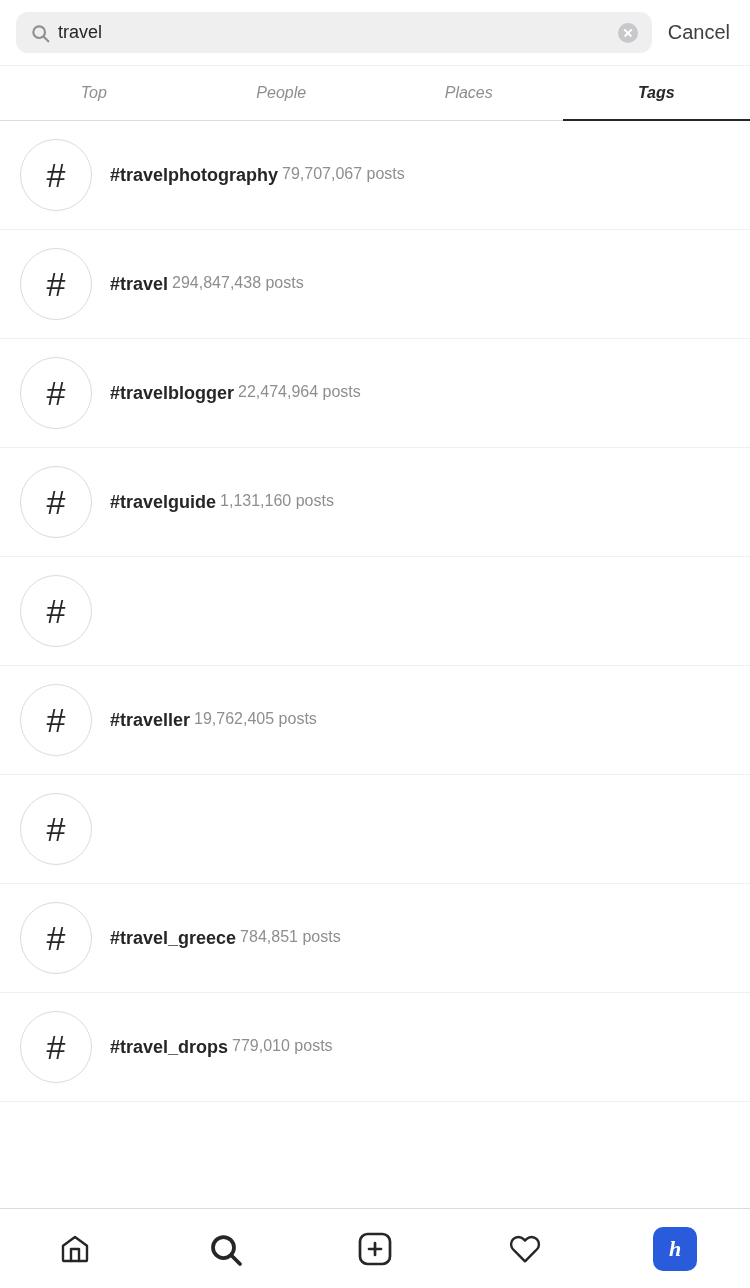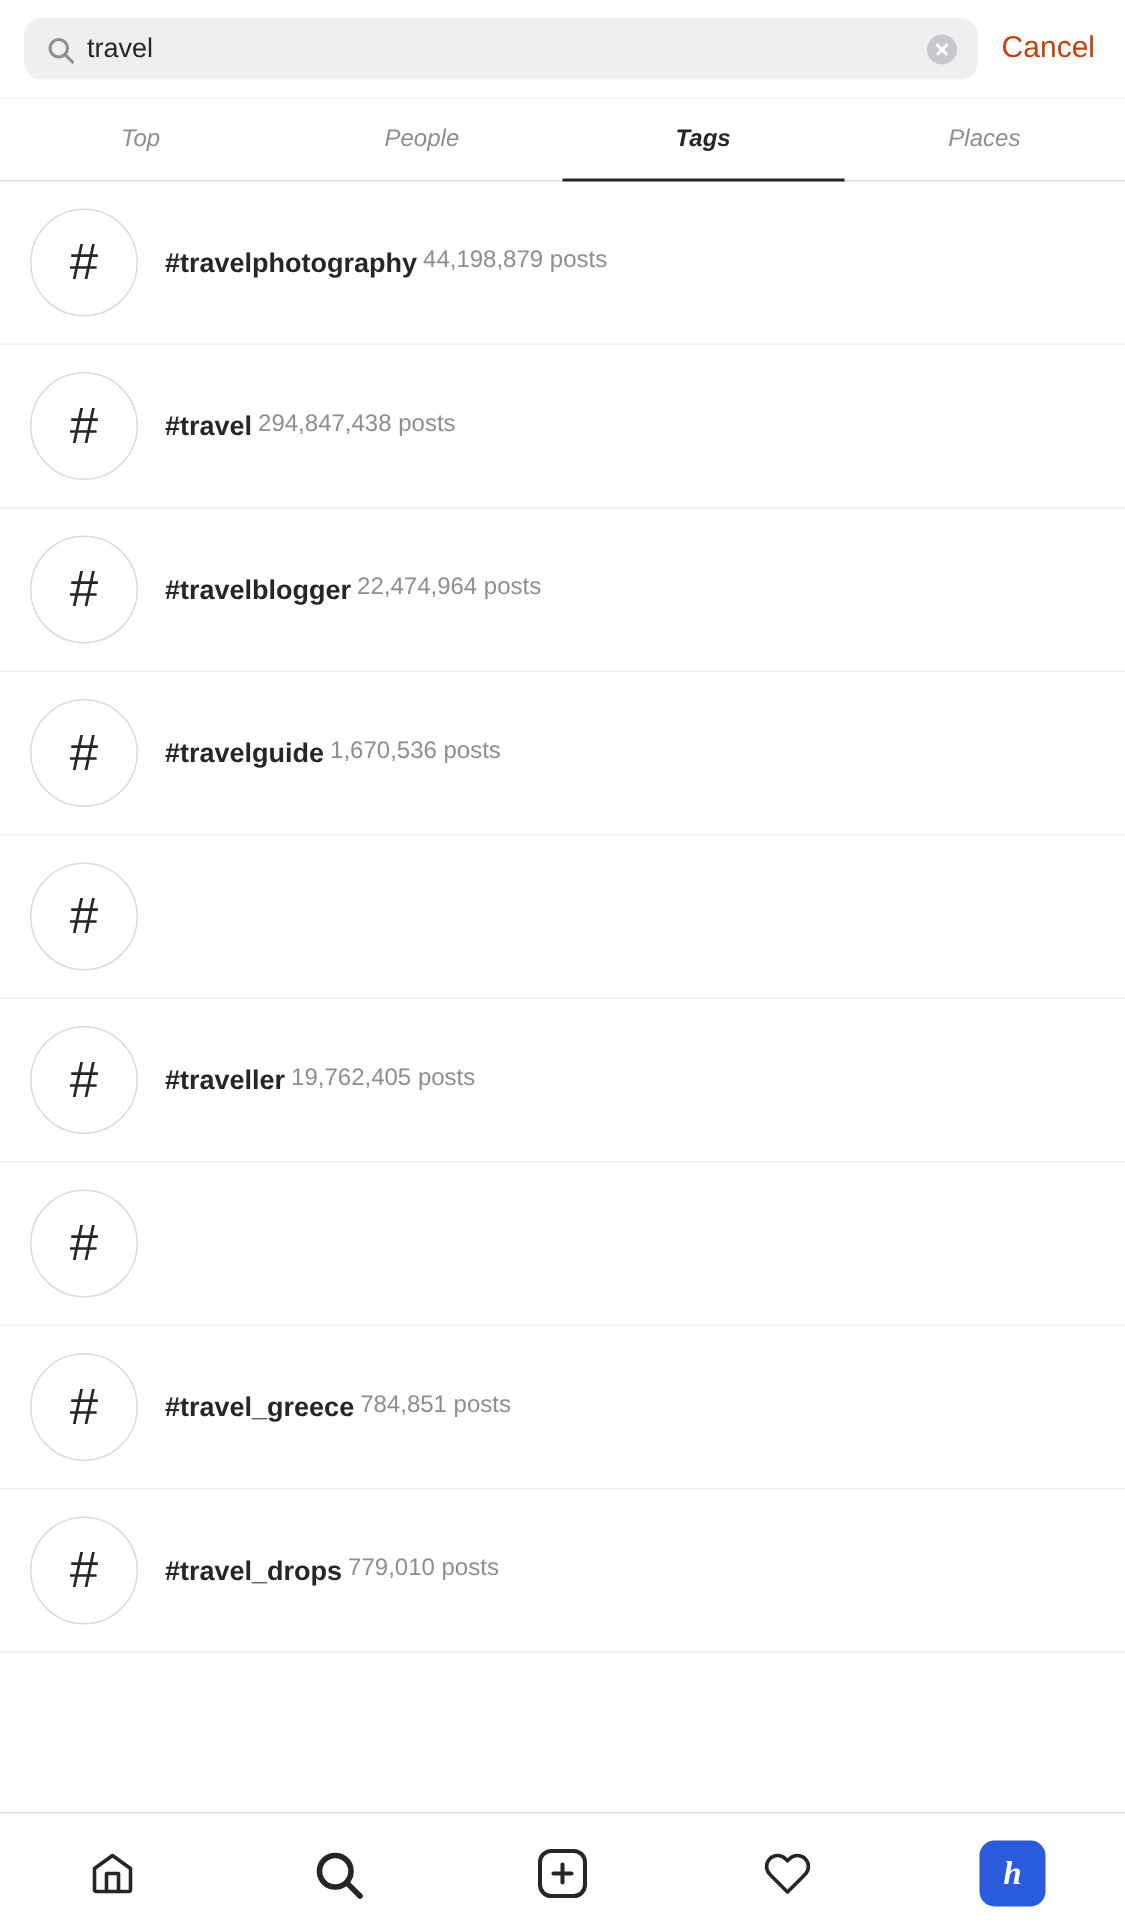--- a/index.html
+++ b/index.html
@@ -62,21 +62,21 @@
       width: 10px;
       height: 1.5px;
       background: white;
     }
     .clear-icon::before { transform: rotate(45deg); }
     .clear-icon::after { transform: rotate(-45deg); }
     .clear-icon { position: relative; }
 
     .cancel-btn {
       font-size: 20px;
-      color: #c2410c;
+      color: #404040;
       cursor: pointer;
       white-space: nowrap;
       background: none;
       border: none;
       padding: 0 4px;
       font-weight: 400;
     }
 
     
     .tabs {
@@ -221,32 +221,32 @@
     </span>
     <input class="search-input" type="text" value="travel" style="">
     <div class="clear-icon"></div>
   </div>
   <button class="cancel-btn">Cancel</button>
 </div>
 
 <div class="tabs">
   <div class="tab">Top</div>
   <div class="tab">People</div>
+  <div class="tab">Places</div>
   <div class="tab active">Tags</div>
-  <div class="tab">Places</div>
 </div>
 
 <div class="tag-list">
 <div class="tag-item">
       <div class="hashtag-circle">
         <span class="hashtag-symbol">#</span>
       </div>
       <div class="tag-info">
         <div class="tag-name">#travelphotography</div>
-        <div class="tag-count">44,198,879 posts</div>
+        <div class="tag-count">79,707,067 posts</div>
       </div>
     </div>
     <div class="tag-item">
       <div class="hashtag-circle">
         <span class="hashtag-symbol">#</span>
       </div>
       <div class="tag-info">
         <div class="tag-name">#travel</div>
         <div class="tag-count">294,847,438 posts</div>
       </div>
@@ -259,21 +259,21 @@
         <div class="tag-name">#travelblogger</div>
         <div class="tag-count">22,474,964 posts</div>
       </div>
     </div>
     <div class="tag-item">
       <div class="hashtag-circle">
         <span class="hashtag-symbol">#</span>
       </div>
       <div class="tag-info">
         <div class="tag-name">#travelguide</div>
-        <div class="tag-count">1,670,536 posts</div>
+        <div class="tag-count">1,131,160 posts</div>
       </div>
     </div>
     <div class="tag-item">
       <div class="hashtag-circle">
         <span class="hashtag-symbol">#</span>
       </div>
     </div>
     <div class="tag-item">
       <div class="hashtag-circle">
         <span class="hashtag-symbol">#</span>

